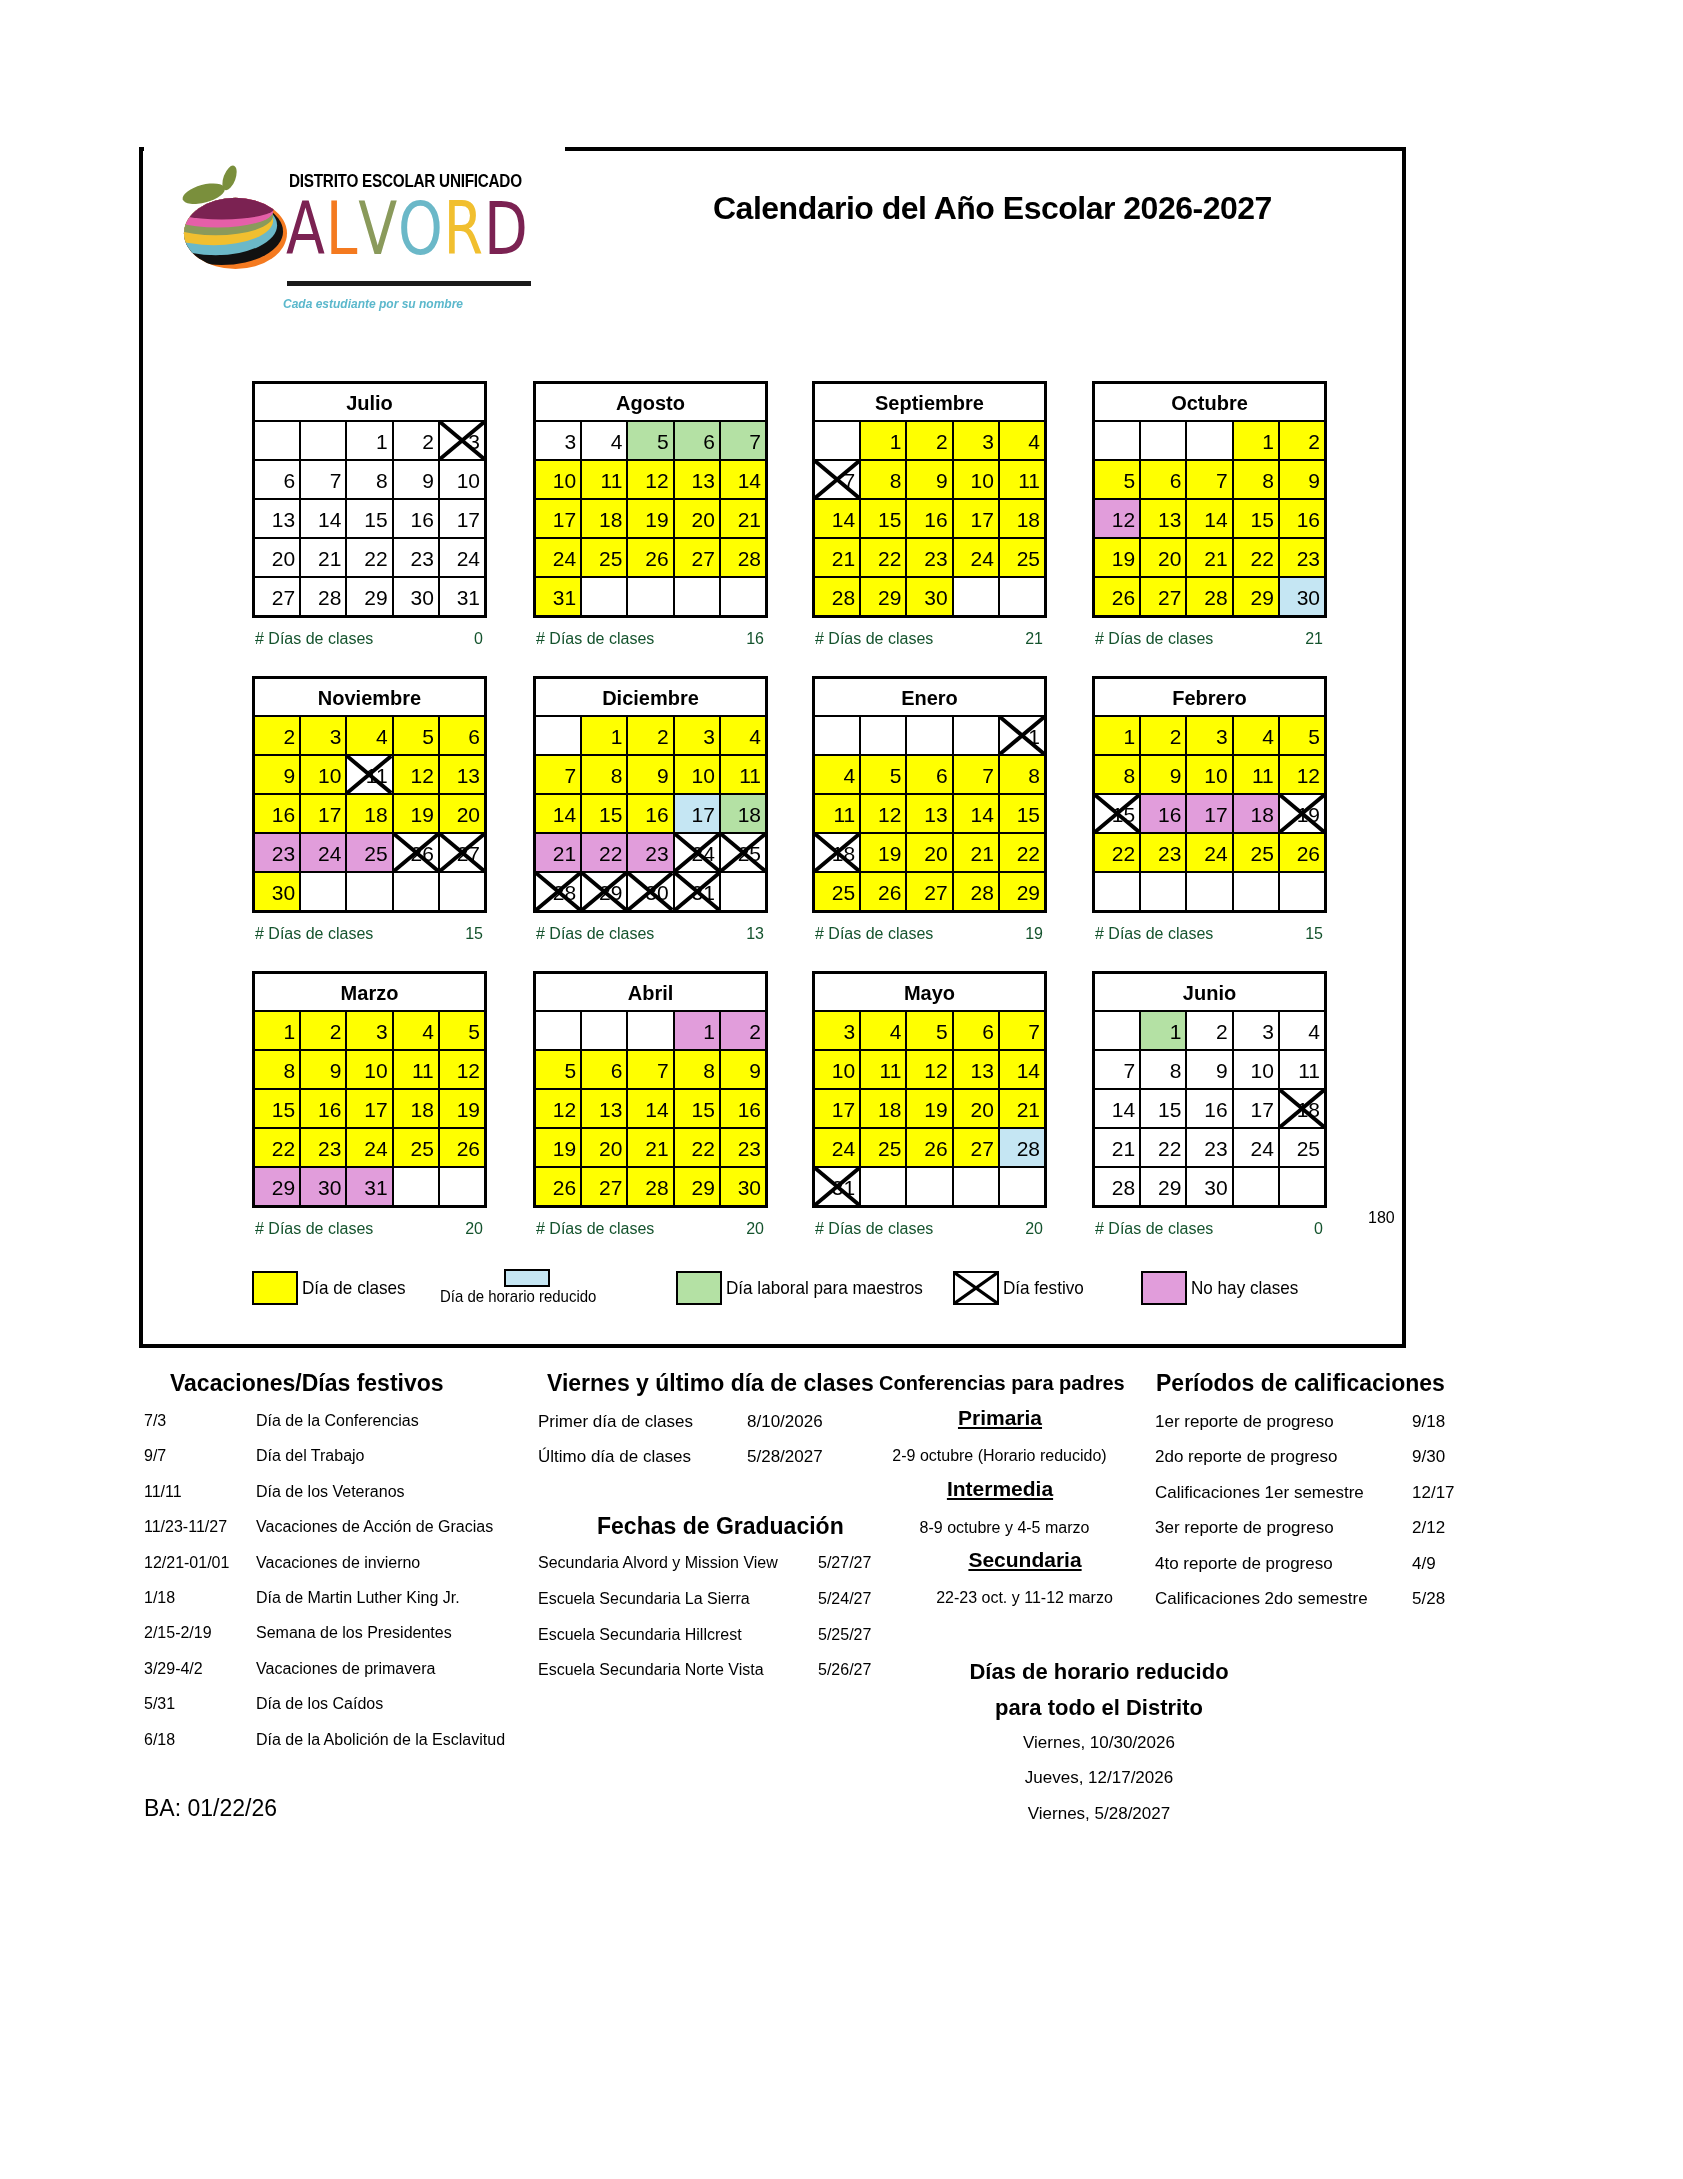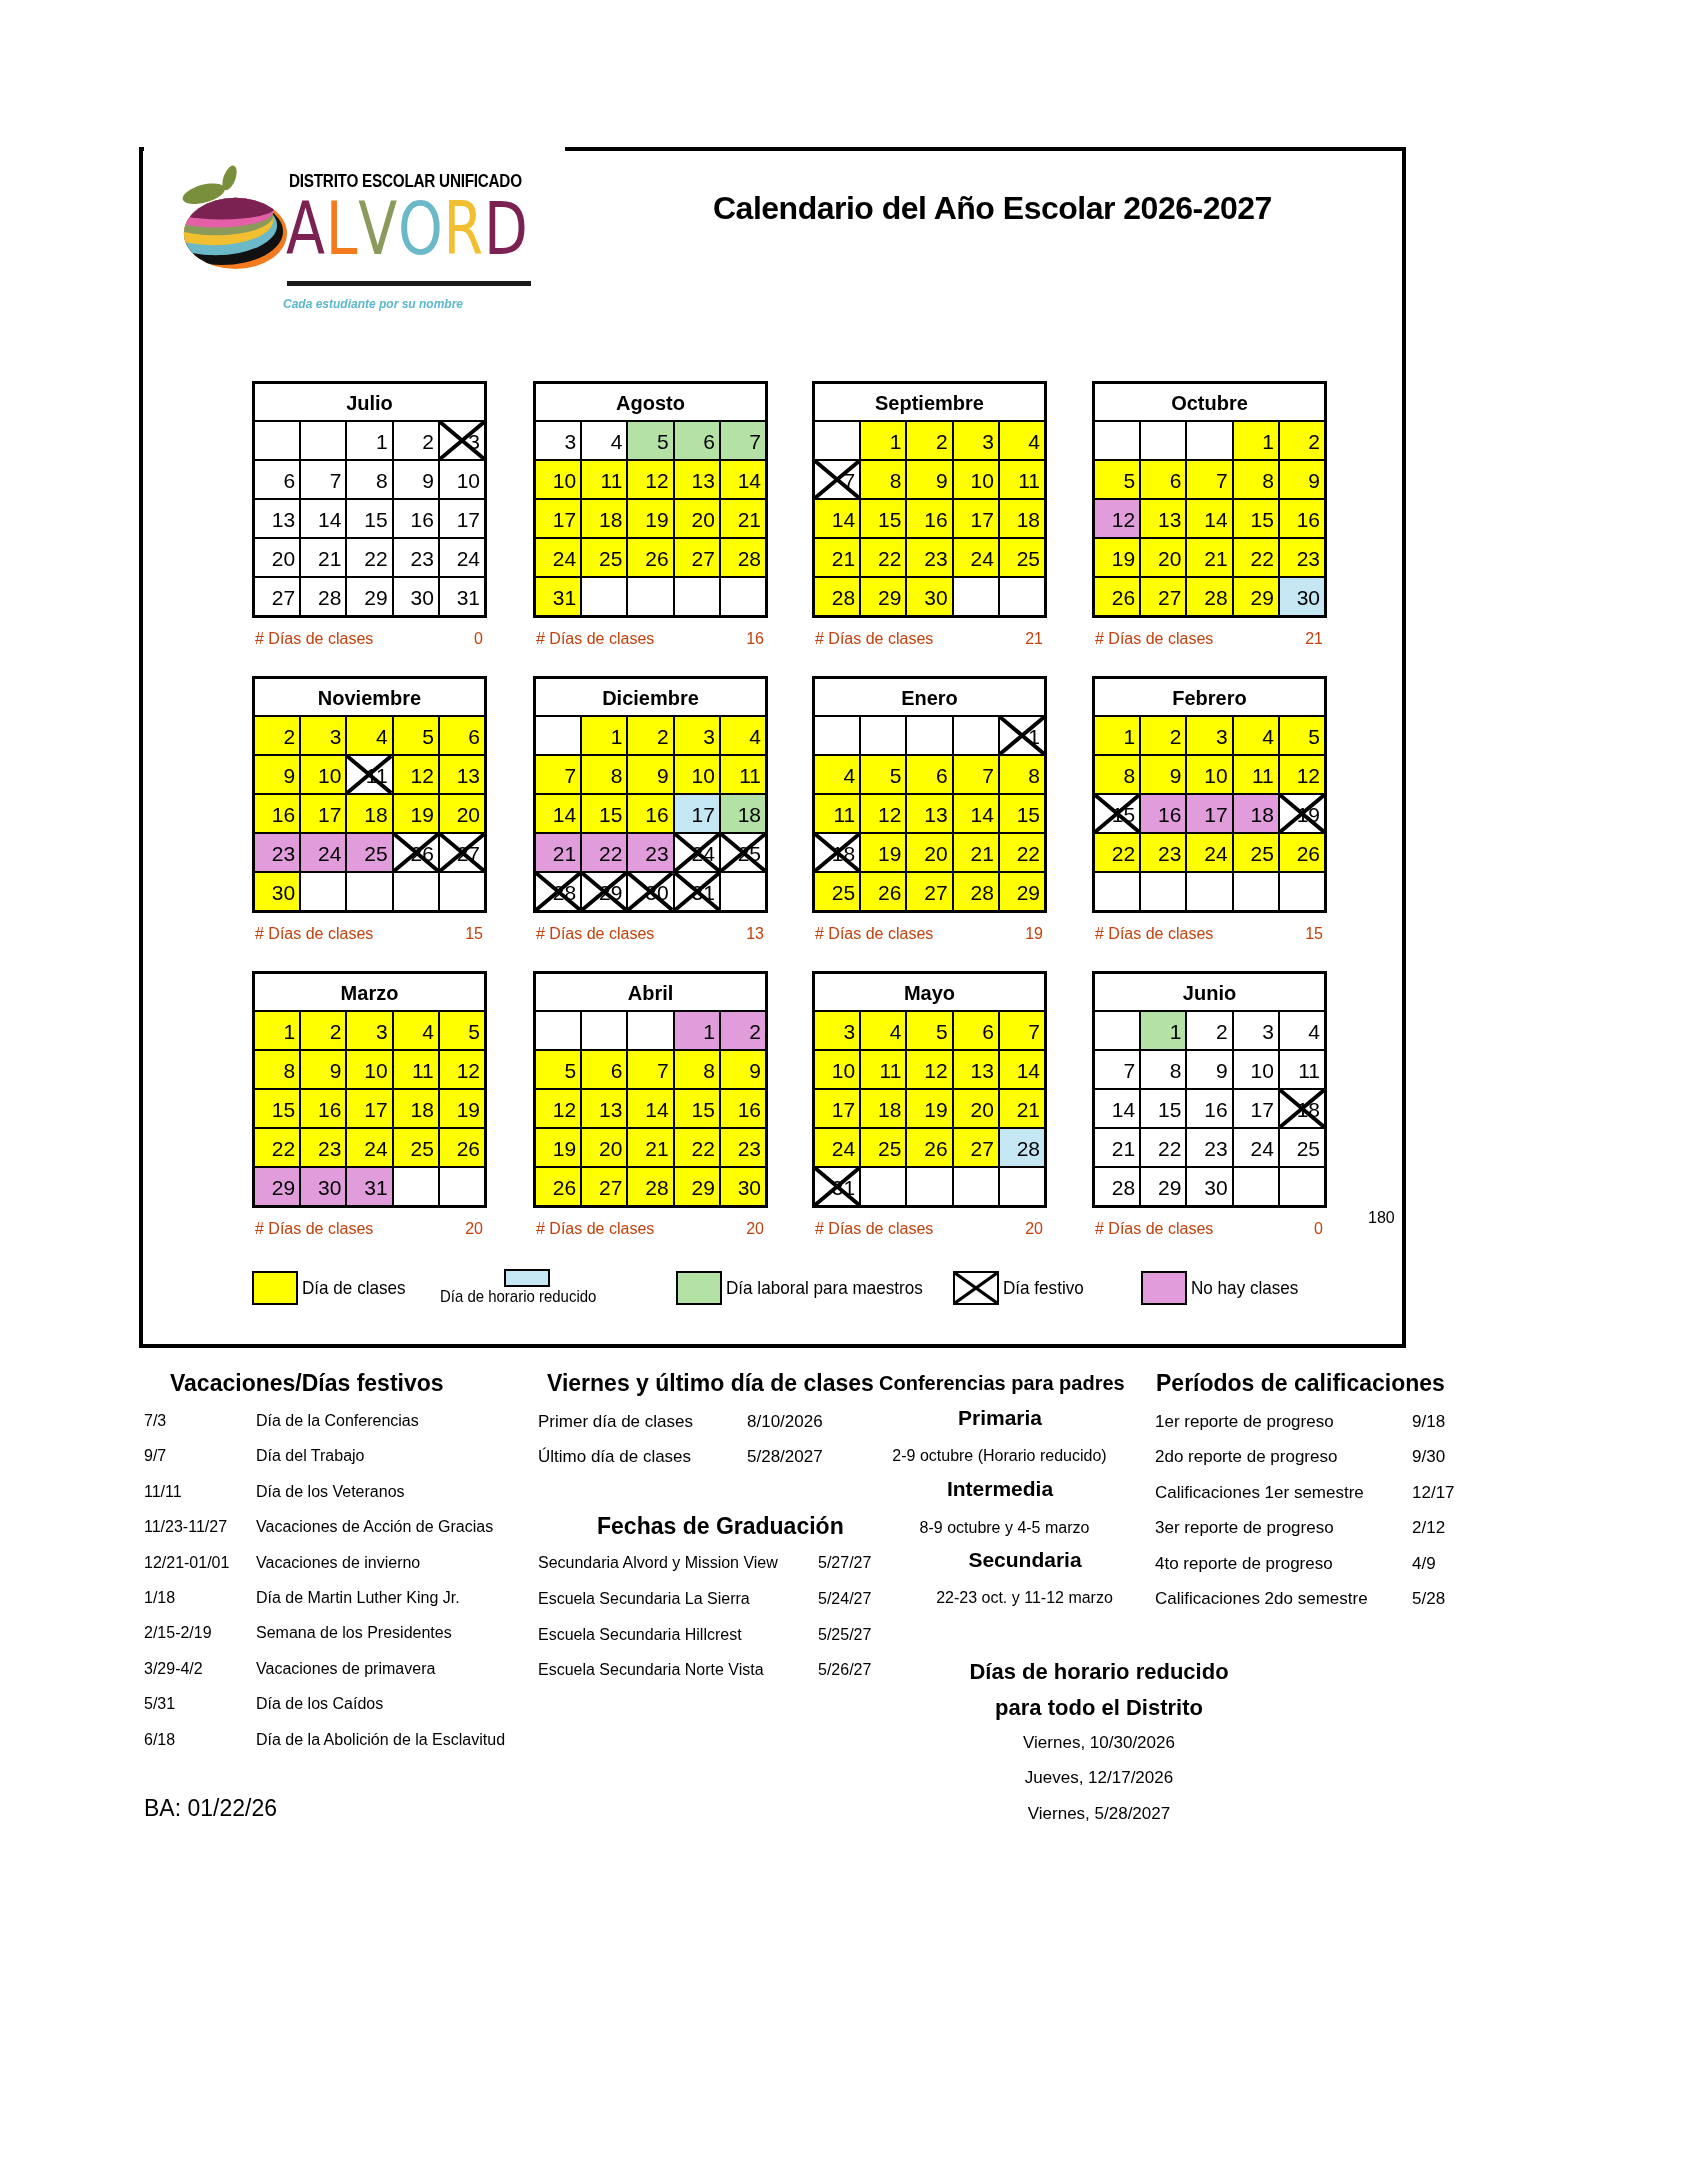--- a/index.html
+++ b/index.html
@@ -20,34 +20,34 @@
   .week { display:flex; height:37px; border-bottom:2px solid #000; }
   .week:last-child { border-bottom:none; }
   .day { position:relative; flex:1; border-right:2px solid #000; text-align:right; padding-right:4px; font-size:21px; line-height:40px; overflow:hidden; }
   .day:last-child { border-right:none; }
   .day.school { background:#ffff00; }
   .day.short { background:#c5e6f3; }
   .day.teacher { background:#b4e1a4; }
   .day.noclass { background:#e19ddb; }
   .day.holiday { background:#ffffff; }
   .day .x { position:absolute; left:0; top:0; width:100%; height:100%; pointer-events:none; }
-  .month-foot { display:flex; justify-content:space-between; margin-top:12px; font-size:16px; padding:0 4px 0 3px; color:#c2410c; }
+  .month-foot { display:flex; justify-content:space-between; margin-top:12px; font-size:16px; padding:0 4px 0 3px; color:#14532d; }
 
   .total { position:absolute; left:1368px; top:1209px; font-size:16px; }
 
   .legend { position:absolute; top:1269px; left:252px; height:38px; }
   .legend-item { position:absolute; top:0; display:flex; align-items:center; height:38px; }
   .swatch { width:46px; height:34px; border:2px solid #000; box-sizing:border-box; margin-right:4px; position:relative; }
   .legend-label { font-size:19px; white-space:nowrap; transform:scaleX(0.9); transform-origin:left; }
   .legend-label.small { font-size:17px; transform:scaleX(0.88); }
 
   .section-title { position:absolute; font-weight:bold; font-size:23px; white-space:nowrap; }
   .row-text { position:absolute; font-size:17px; white-space:nowrap; }
   .row-text.sm { font-size:16px; }
-  .sub-h { position:absolute; font-weight:bold; font-size:21px; white-space:nowrap; }
+  .sub-h { position:absolute; font-weight:bold; font-size:21px; text-decoration:underline; white-space:nowrap; }
   .center { text-align:center; }
 </style>
 </head>
 <body>
 
 <div class="frame"></div>
 
 <div class="logo-box">
   <svg class="logo-fruit" viewBox="0 0 120 110">
     <ellipse cx="30" cy="30" rx="22" ry="9" fill="#7a8f3c" transform="rotate(-15 30 30)"></ellipse>

